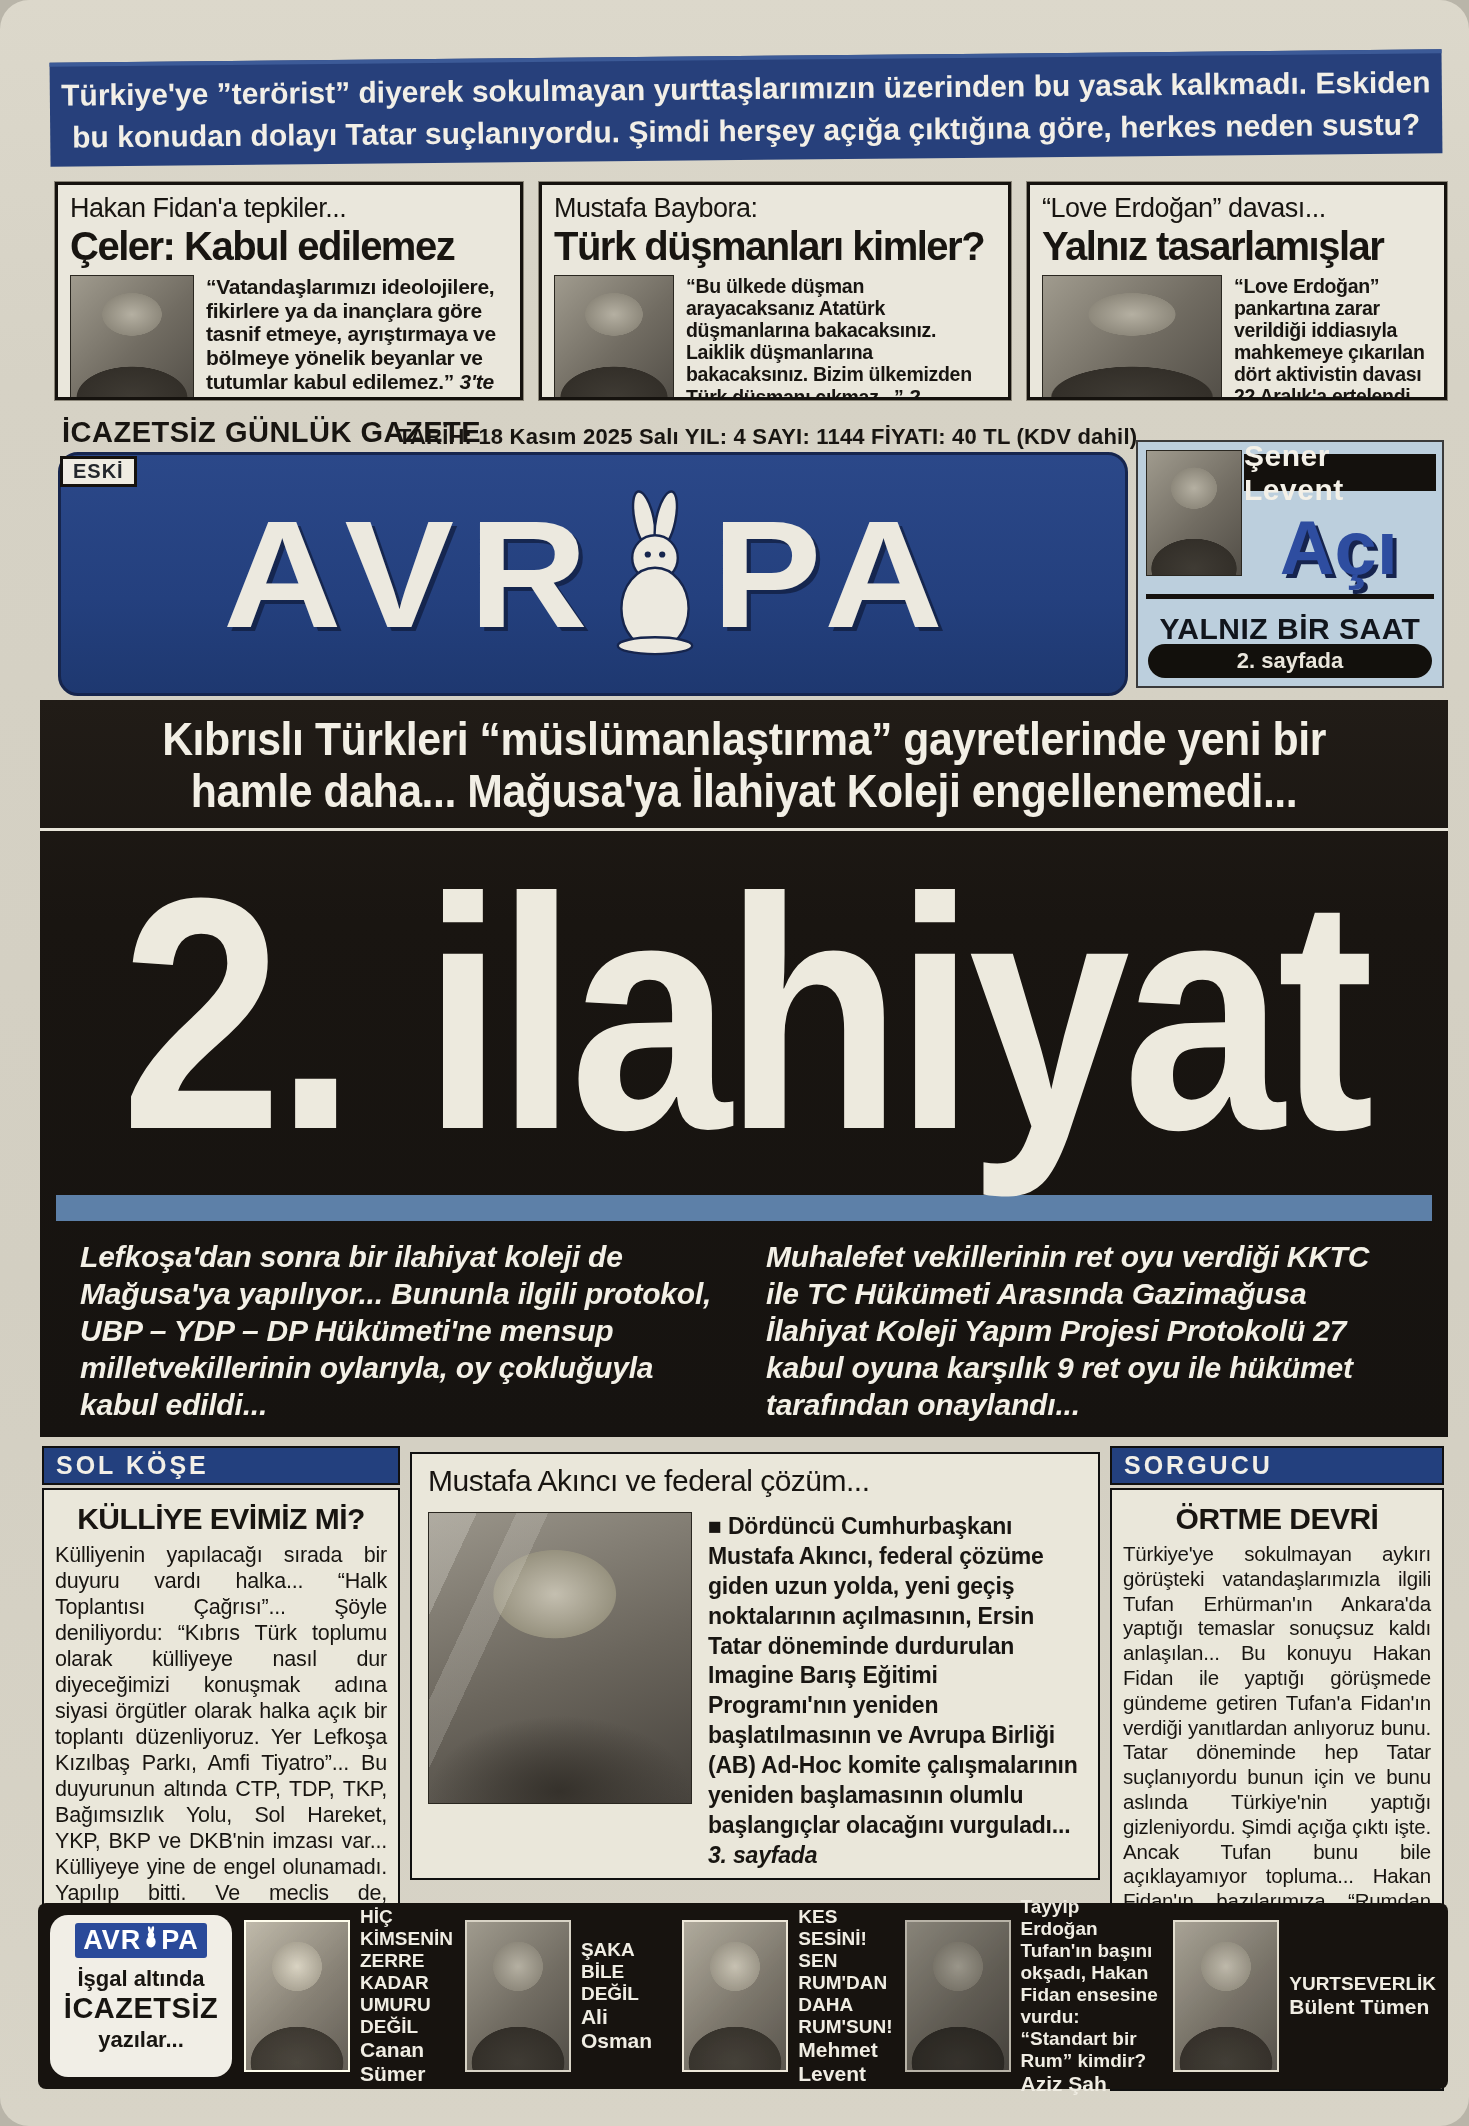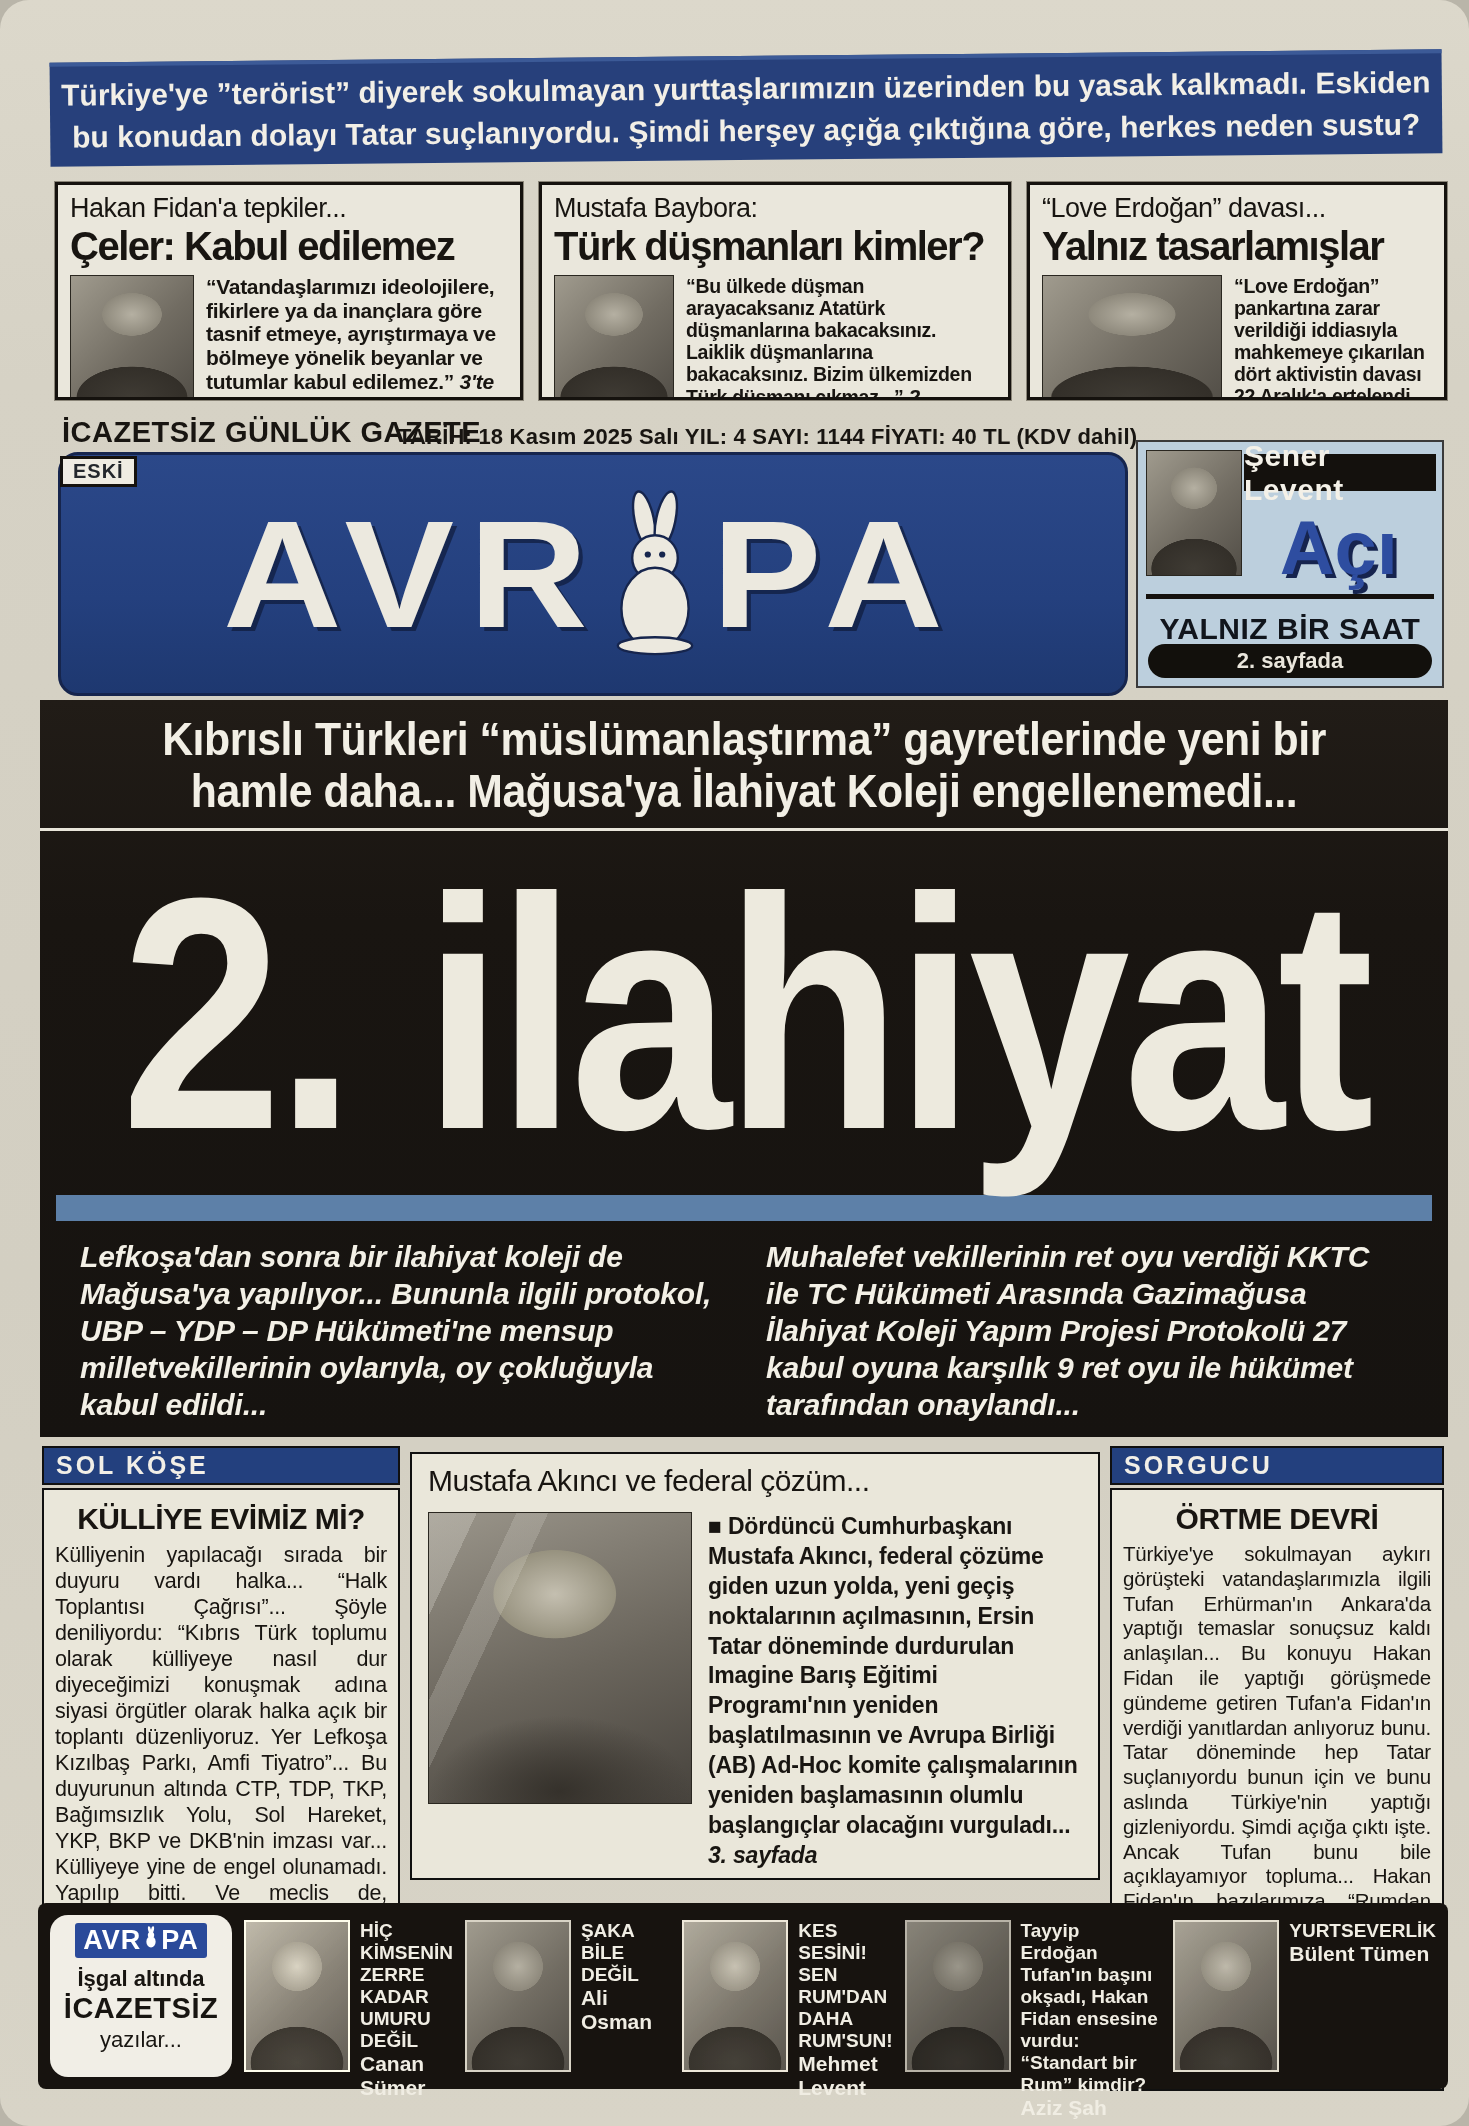--- a/index.html
+++ b/index.html
@@ -106,22 +106,22 @@
   .mid-body{font-weight:bold;font-size:23px;line-height:1.3;letter-spacing:-0.2px;}
   
   .footer-bar{position:absolute;left:38px;top:1903px;width:1410px;height:186px;
     background:#17130f;border-radius:8px;display:flex;align-items:center;gap:12px;padding:0 12px;box-sizing:border-box;}
   .promo{width:182px;height:162px;background:#f1eee6;border-radius:18px;text-align:center;
     padding-top:8px;box-sizing:border-box;flex:none;}
   .promo-logo{display:inline-flex;align-items:center;gap:2px;background:#2a4a9a;color:#fff;
     font-weight:bold;font-size:27px;padding:2px 8px;border-radius:3px;letter-spacing:1px;}
   .promo-line1{font-weight:bold;font-size:22px;margin-top:8px;}
   .promo-line2{font-weight:bold;font-size:29px;letter-spacing:0.5px;}
-  .promo-line3{font-weight:normal;font-size:22px;margin-top:2px;}
-  .colmn{flex:1;display:flex;gap:10px;align-items:flex-start;height:152px;}
+  .promo-line3{font-weight:bold;font-size:22px;margin-top:2px;}
+  .colmn{flex:1;display:flex;gap:10px;align-items:center;height:152px;}
   .colmn .photo{width:102px;height:148px;border:2px solid #d8d3c5;}
   .colmn .cap{display:flex;flex-direction:column;color:#f0ede3;flex:1;min-width:0;}
   .cap-title{font-weight:bold;font-size:19px;line-height:1.16;}
   .cap-name{font-weight:bold;font-size:21px;margin-top:auto;}
 </style>
 </head>
 <body>
 
 <div id="page">
 

